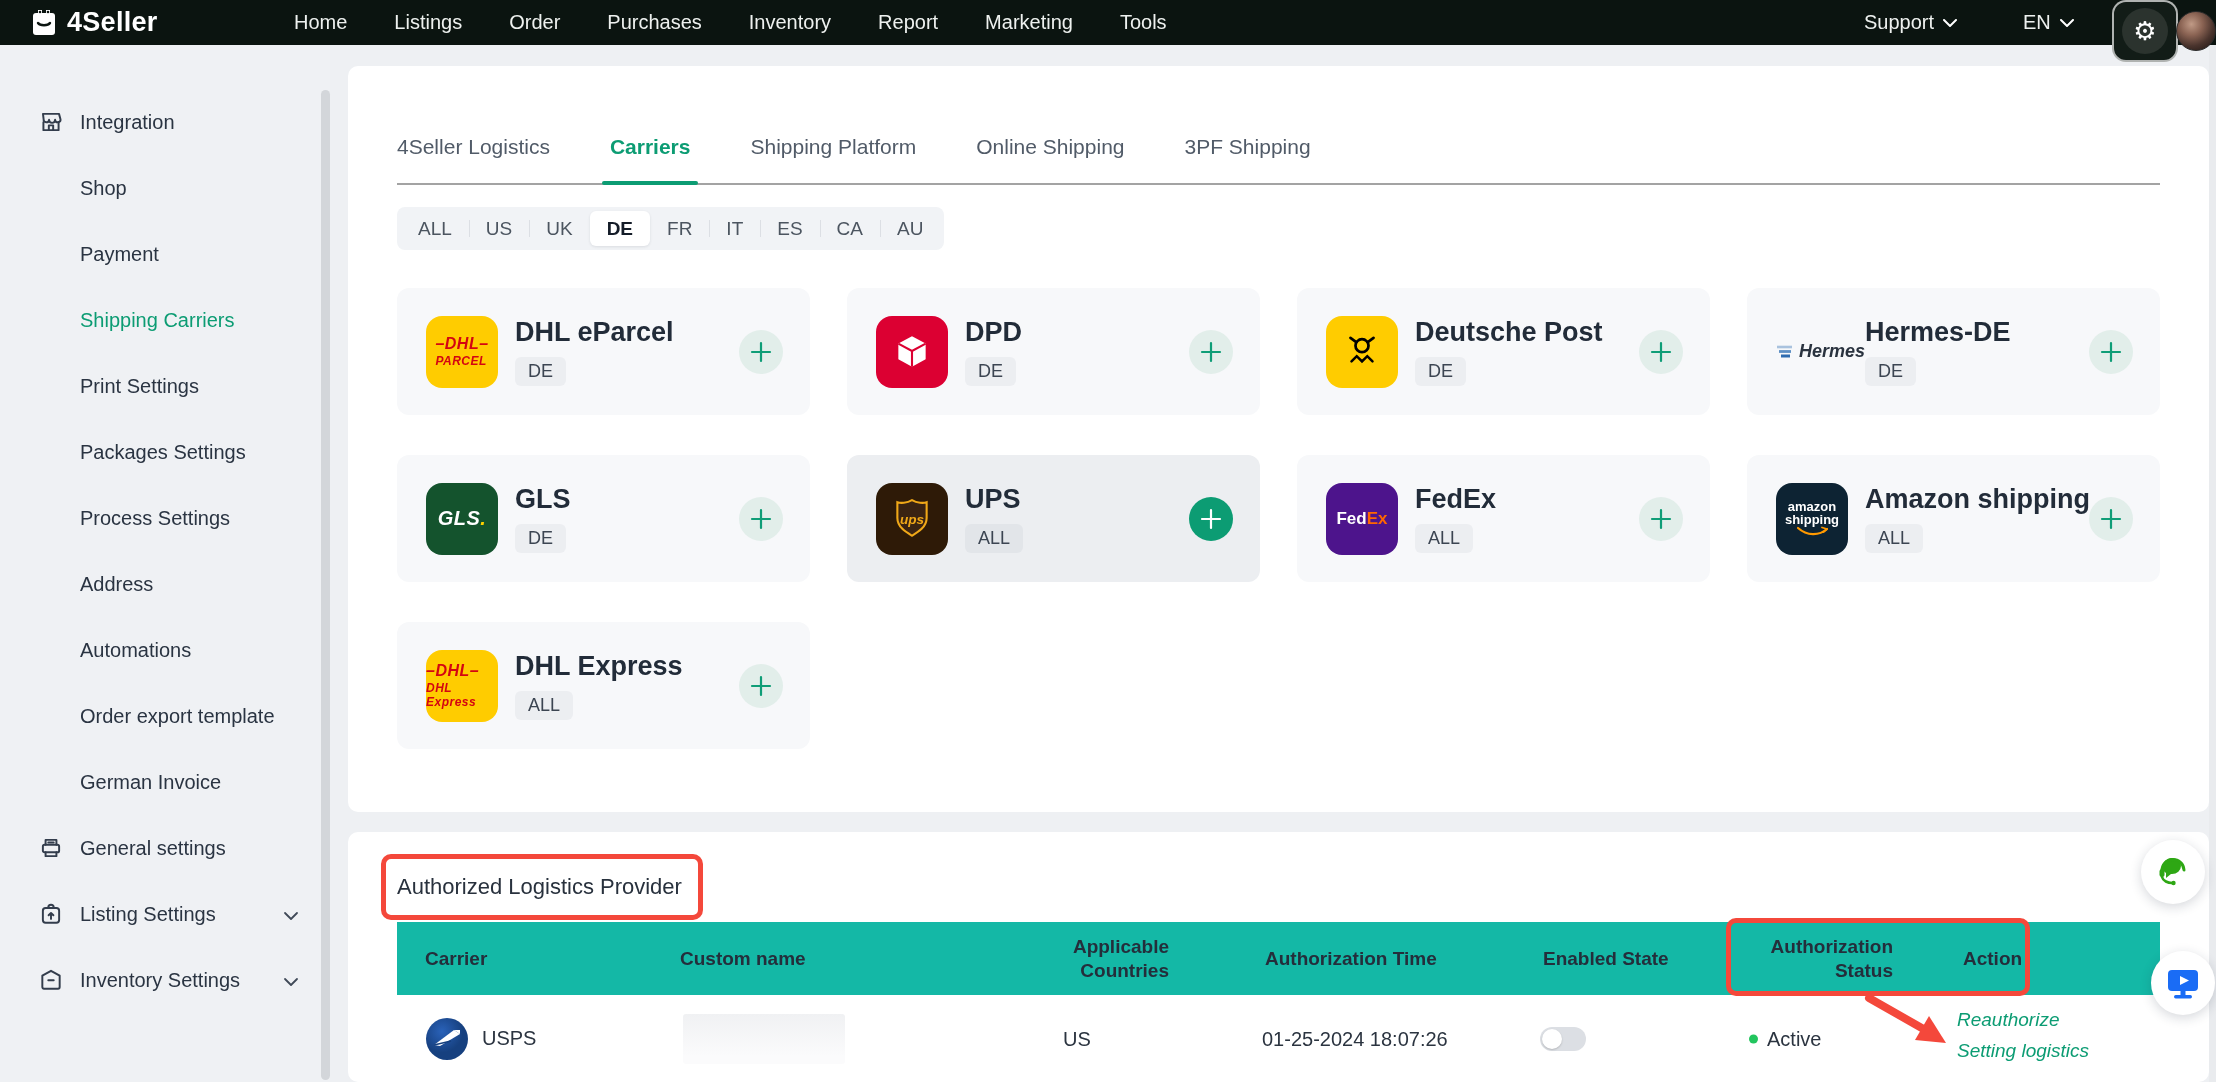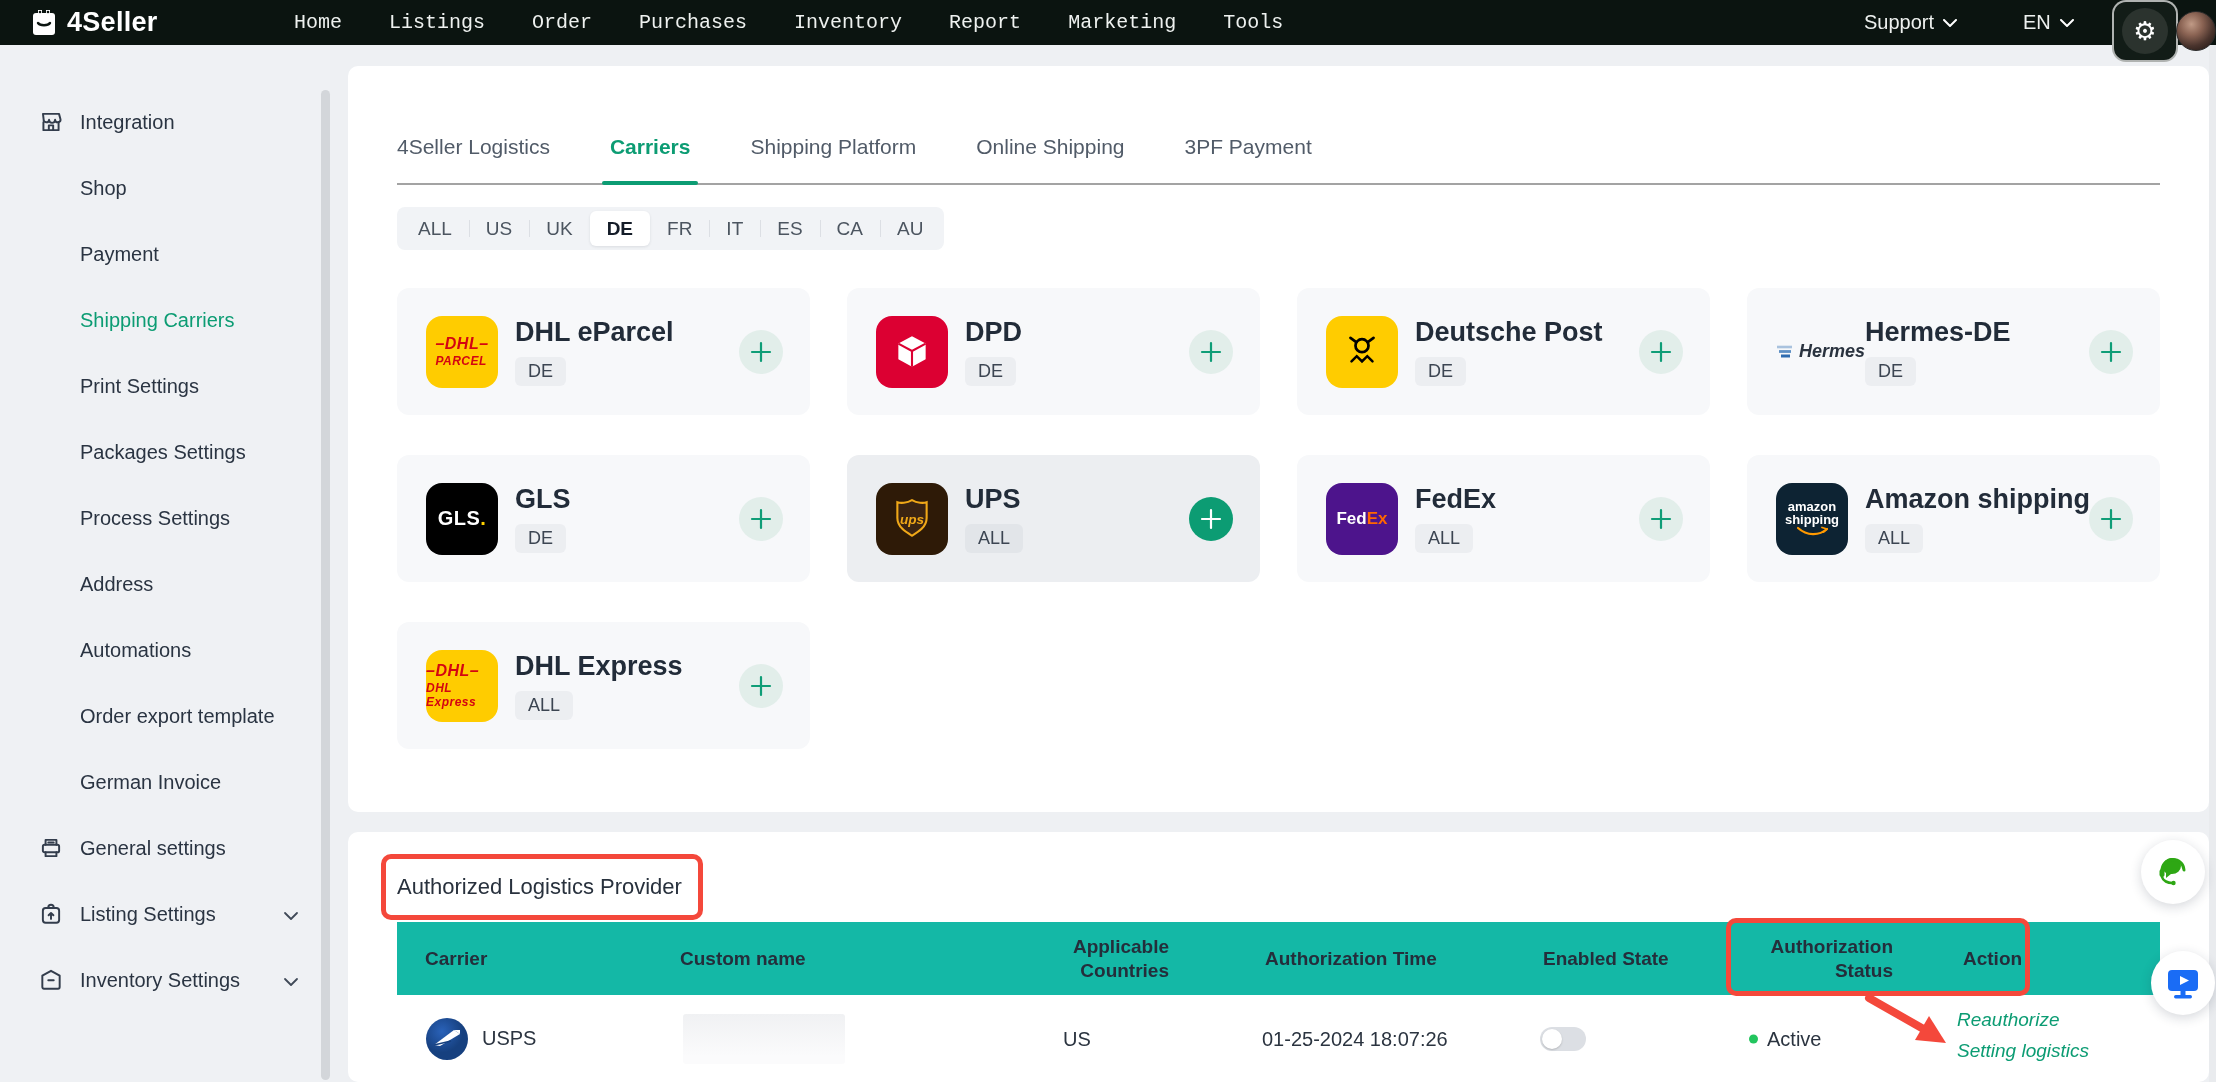--- a/index.html
+++ b/index.html
@@ -4,21 +4,21 @@
 <style>
   html,body{margin:0;padding:0;}
   body{
     width:2216px;height:1082px;position:relative;overflow:hidden;
     background:#eef0f3;font-family:"Liberation Sans","DejaVu Sans",sans-serif;
     -webkit-font-smoothing:antialiased;
   }
   
   .navbar{position:absolute;left:0;top:0;width:2216px;height:45px;background:#0b1410;color:#fff;z-index:30;}
   .brand{position:absolute;left:30px;top:0;height:45px;display:flex;align-items:center;gap:9px;font-size:27px;font-weight:700;letter-spacing:.3px;}
-  .nav-links{position:absolute;left:294px;top:0;height:45px;display:flex;align-items:center;gap:47px;font-size:20px;color:#eef1ef;font-family:Liberation Mono, monospace;}
+  .nav-links{position:absolute;left:294px;top:0;height:45px;display:flex;align-items:center;gap:47px;font-size:20px;color:#eef1ef;}
   .nav-link{cursor:pointer;white-space:nowrap;}
   .nav-group{position:absolute;top:0;height:45px;display:flex;align-items:center;gap:9px;font-size:20px;color:#eef1ef;}
   #support-menu{left:1864px;} #lang-menu{left:2023px;}
   .gear-ring{position:absolute;left:2112px;top:0;width:66px;height:62px;border:2px solid rgba(230,230,230,.75);border-radius:14px;background:#121c17;box-sizing:border-box;display:flex;align-items:center;justify-content:center;}
   .gear-circle{width:46px;height:46px;border-radius:50%;background:#2b332e;display:flex;align-items:center;justify-content:center;font-size:26px;color:#fff;}
   .avatar{position:absolute;left:2176px;top:11px;width:38px;height:38px;border-radius:50%;
     background:radial-gradient(circle at 38% 32%,#c09a86 0%,#8a6353 32%,#4a342d 62%,#17100e 100%);
     border:1px solid #2a2a2a;}
   
   .sidebar{position:absolute;left:0;top:45px;width:330px;height:1037px;background:#eff1f4;font-size:20px;color:#2a3442;}
@@ -207,21 +207,21 @@
   </aside>
 <div class="sidebar-scrollbar"></div>
 <div class="page-scrollbar"></div>
 
 <section class="card" id="card1">
   <div class="tabs" id="tabs">
       <div class="tab">4Seller Logistics</div>
       <div class="tab active">Carriers</div>
       <div class="tab">Shipping Platform</div>
       <div class="tab">Online Shipping</div>
-      <div class="tab">3PF Payment</div>
+      <div class="tab">3PF Shipping</div>
     </div>
   <div class="chips" id="chips">
       <div class="chip">ALL</div>
       <div class="chip">US</div>
       <div class="chip">UK</div>
       <div class="chip selected">DE</div>
       <div class="chip">FR</div>
       <div class="chip">IT</div>
       <div class="chip">ES</div>
       <div class="chip">CA</div>
@@ -291,21 +291,21 @@
         <div class="cinfo"><div class="cname">Hermes-DE</div><span class="cbadge">DE</span></div>
         <div class="plus">
           <span style="display:flex">
             <svg width="22" height="22" viewBox="0 0 22 22">
               <path d="M11 2v18M2 11h18" stroke="currentColor" stroke-width="2.2" stroke-linecap="round"></path>
             </svg>
           </span>
         </div>
       </div>
       <div class="ccard">
-        <div class="logo-box " style="background: #000000;">
+        <div class="logo-box " style="background: #14532d; font-style: italic;">
           <span class="glsmark">GLS<span class="dot">.</span></span>
         </div>
         <div class="cinfo"><div class="cname">GLS</div><span class="cbadge">DE</span></div>
         <div class="plus">
           <span style="display:flex">
             <svg width="22" height="22" viewBox="0 0 22 22">
               <path d="M11 2v18M2 11h18" stroke="currentColor" stroke-width="2.2" stroke-linecap="round"></path>
             </svg>
           </span>
         </div>

